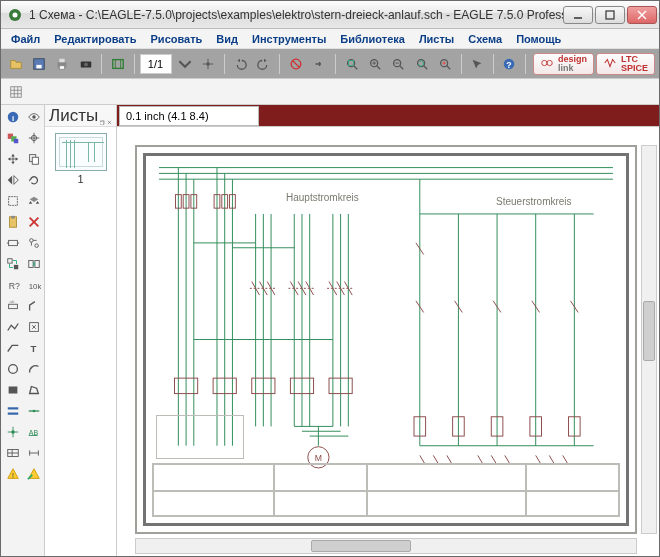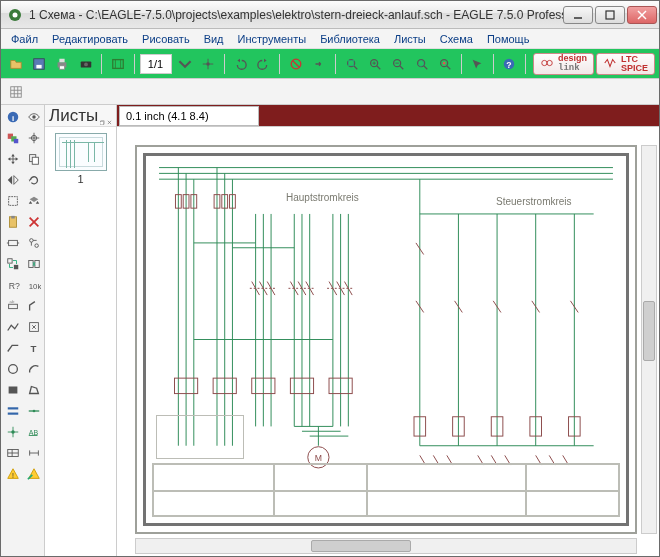--- a/index.html
+++ b/index.html
@@ -10,32 +10,32 @@
   .titlebar { height: 28px; background: linear-gradient(#fdfdfd, #ebebeb 45%, #dcdcdc 46%, #e8e8e8); display: flex; align-items: center; padding: 0 2px 0 6px; border-bottom: 1px solid #bbb; }
   .titlebar .icon { width: 16px; height: 16px; margin-right: 6px; }
   .titlebar .title { flex: 1; font-size: 12px; color: #333; white-space: nowrap; overflow: hidden; }
   .win-btns { display: flex; gap: 2px; }
   .win-btn { width: 30px; height: 18px; border: 1px solid #888; border-radius: 3px; background: linear-gradient(#f7f7f7,#ddd); display:flex; align-items:center; justify-content:center; }
   .win-btn.close { background: linear-gradient(#f1a0a0,#d66); border-color:#a55; }
   .win-btn svg { width: 10px; height: 10px; }
 
   
   .menubar { height: 20px; display: flex; align-items: center; padding: 0 4px; gap: 2px; font-size: 11px; color: #0b3e86; background: #f4f4f4; border-bottom: 1px solid #e0e0e0; }
-  .menubar .menu-item { padding: 2px 6px; border-radius: 3px; }
-
-  
-  .toolbar { height: 30px; display: flex; align-items: center; padding: 2px 4px; gap: 2px; background: #22c55e; border-bottom: 1px solid #ccc; }
+  .menubar .menu-item { padding: 2px 6px; border-radius: 3px; font-weight: bold; }
+
+  
+  .toolbar { height: 30px; display: flex; align-items: center; padding: 2px 4px; gap: 2px; background: #a3a3a3; border-bottom: 1px solid #ccc; }
   .tbtn { width: 22px; height: 22px; border: 1px solid transparent; border-radius: 3px; display:flex; align-items:center; justify-content:center; color:#444; }
   .tbtn svg { width: 14px; height: 14px; }
   .tsep { width: 1px; height: 20px; background: #ccc; margin: 0 3px; }
   .tgroup { display: flex; align-items: center; gap: 2px; }
   .zoom-text { font-size: 11px; padding: 0 2px; border:1px solid #ccc; height:20px; line-height:18px; background:#fff; min-width:32px; text-align:center; }
   .brand-btn { height: 22px; padding: 0 6px; border: 1px solid #c88; border-radius: 3px; display:flex; align-items:center; font-size:9px; line-height:9px; font-weight:bold; background:linear-gradient(#fdfdfd,#f3e8e8); gap:4px; }
   .brand-btn .red { color:#c03030; }
-  .brand-btn .grey { color:#777;font-family:Liberation Mono, monospace; }
+  .brand-btn .grey { color:#777; }
 
   
   .toolbar2 { height: 26px; display:flex; align-items:center; padding:2px 4px; gap:2px; background:#f3f3f3; border-bottom:1px solid #ccc; }
 
   
   .body { flex: 1; display: flex; overflow: hidden; }
 
   
   .palette { width: 44px; background: #f3f3f3; border-right: 1px solid #ccc; display:flex; flex-direction:column; }
   .palette-grid { display: grid; grid-template-columns: 1fr 1fr; gap: 1px; padding: 2px; }

